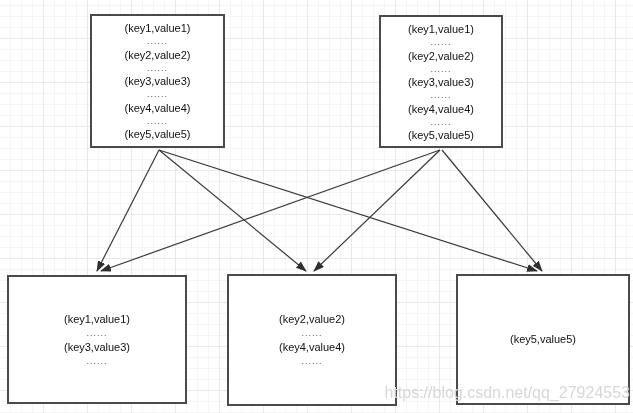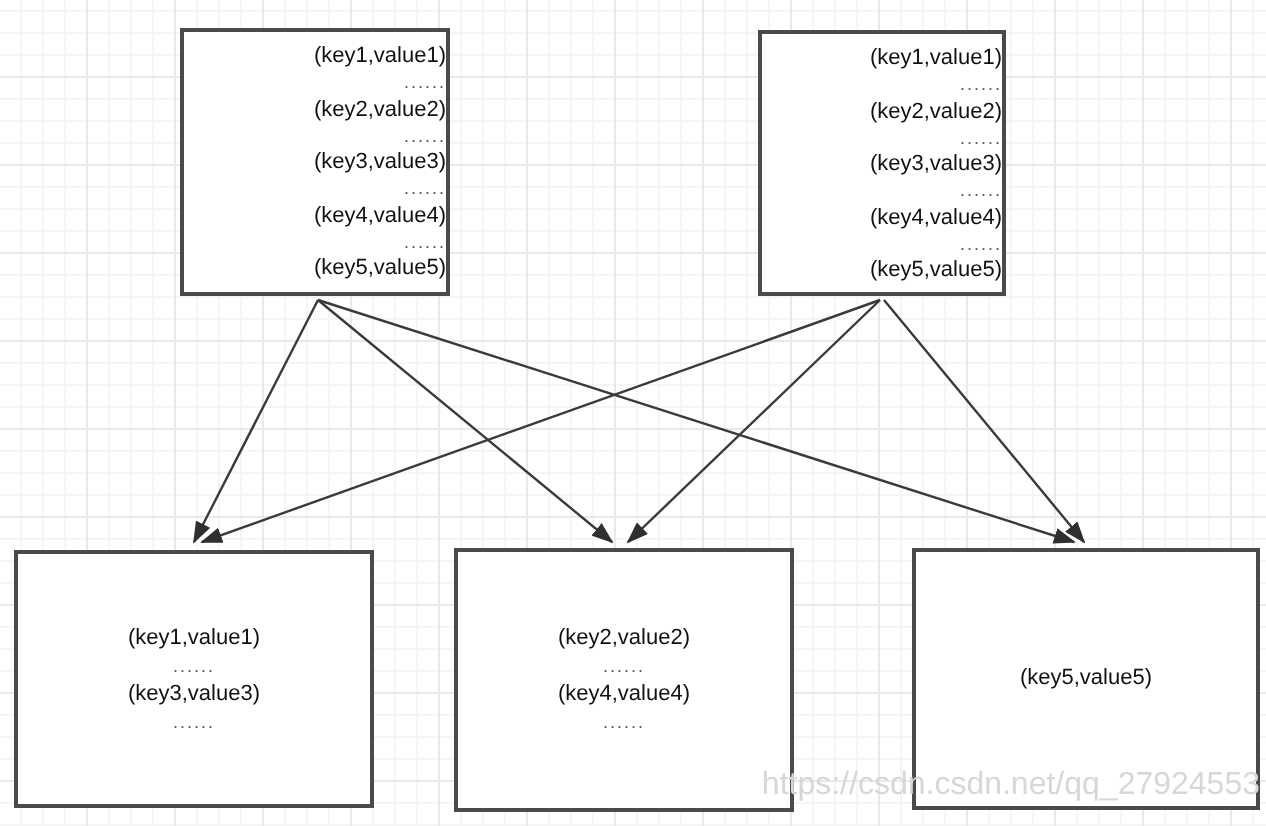--- a/index.html
+++ b/index.html
@@ -19,21 +19,21 @@
       linear-gradient(to right, #f5f5f5 1px, transparent 1px),
       linear-gradient(to bottom, #f5f5f5 1px, transparent 1px);
     background-size: 44px 44px, 44px 44px, 11px 11px, 11px 11px;
     background-position: -1px -6px;
   }
   .node {
     position: absolute;
     box-sizing: border-box;
     background: #ffffff;
     border: 2px solid #4a4a4a;
-    text-align: right;
+    text-align: center;
     color: #111111;
   }
   .node .kv {
     font-size: 11px;
     line-height: 15px;
     color: #111111;
     white-space: nowrap;
   }
   .node .dots {
     font-size: 9px;
@@ -124,15 +124,15 @@
     <div class="kv">(key2,value2)</div>
     <div class="dots">......</div>
     <div class="kv">(key4,value4)</div>
     <div class="dots">......</div>
   </div>
 
   <div class="node target target-right">
     <div class="kv">(key5,value5)</div>
   </div>
 
-  <div class="watermark">https://csdn.csdn.net/qq_27924553</div>
+  <div class="watermark">https://blog.csdn.net/qq_27924553</div>
 
 </div>
 
 </body></html>

